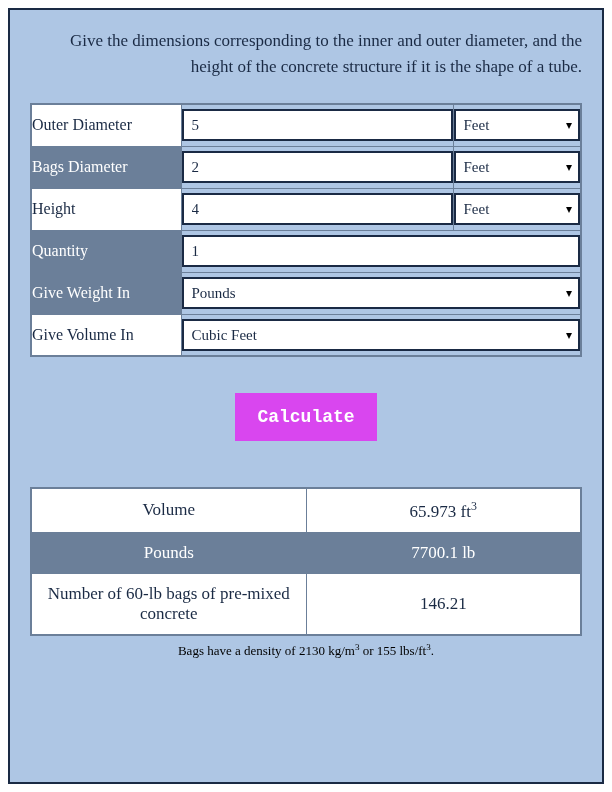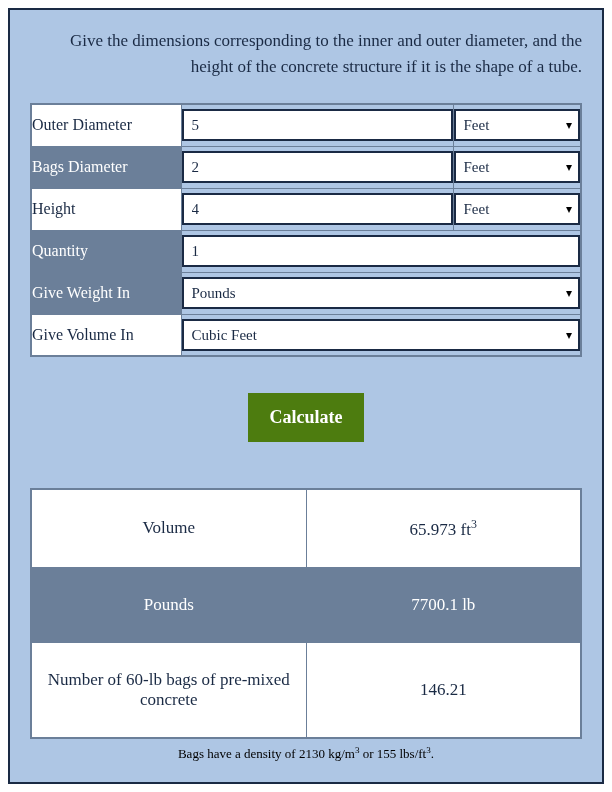--- a/index.html
+++ b/index.html
@@ -70,39 +70,39 @@
     right: 8px;
     top: 50%;
     transform: translateY(-50%);
     color: #000;
     font-size: 12px;
     pointer-events: none;
   }
   select { padding-right: 24px; }
   .calc-wrap { text-align: center; margin: 36px 0 46px; }
   .calc-btn {
-    background: #4d7c0f;
+    background: #d946ef;
     color: #ffffff;
     border: none;
-    font-family: Liberation Serif, serif;
+    font-family: Liberation Mono, monospace;
     font-size: 18px;
     font-weight: bold;
     padding: 14px 22px;
     cursor: pointer;
   }
   .result-table {
     width: 100%;
     border-collapse: collapse;
     border: 2px solid #6b7f99;
   }
   .result-table td {
     border: 1px solid #6b7f99;
     text-align: center;
     font-size: 17px;
-    padding: 27px 6px;
+    padding: 10px 6px;
     background: #ffffff;
     color: #1a2a44;
     width: 50%;
   }
   .result-table tr.dark td {
     background: #6b7f99;
     color: #ffffff;
   }
   .footnote {
     text-align: center;

